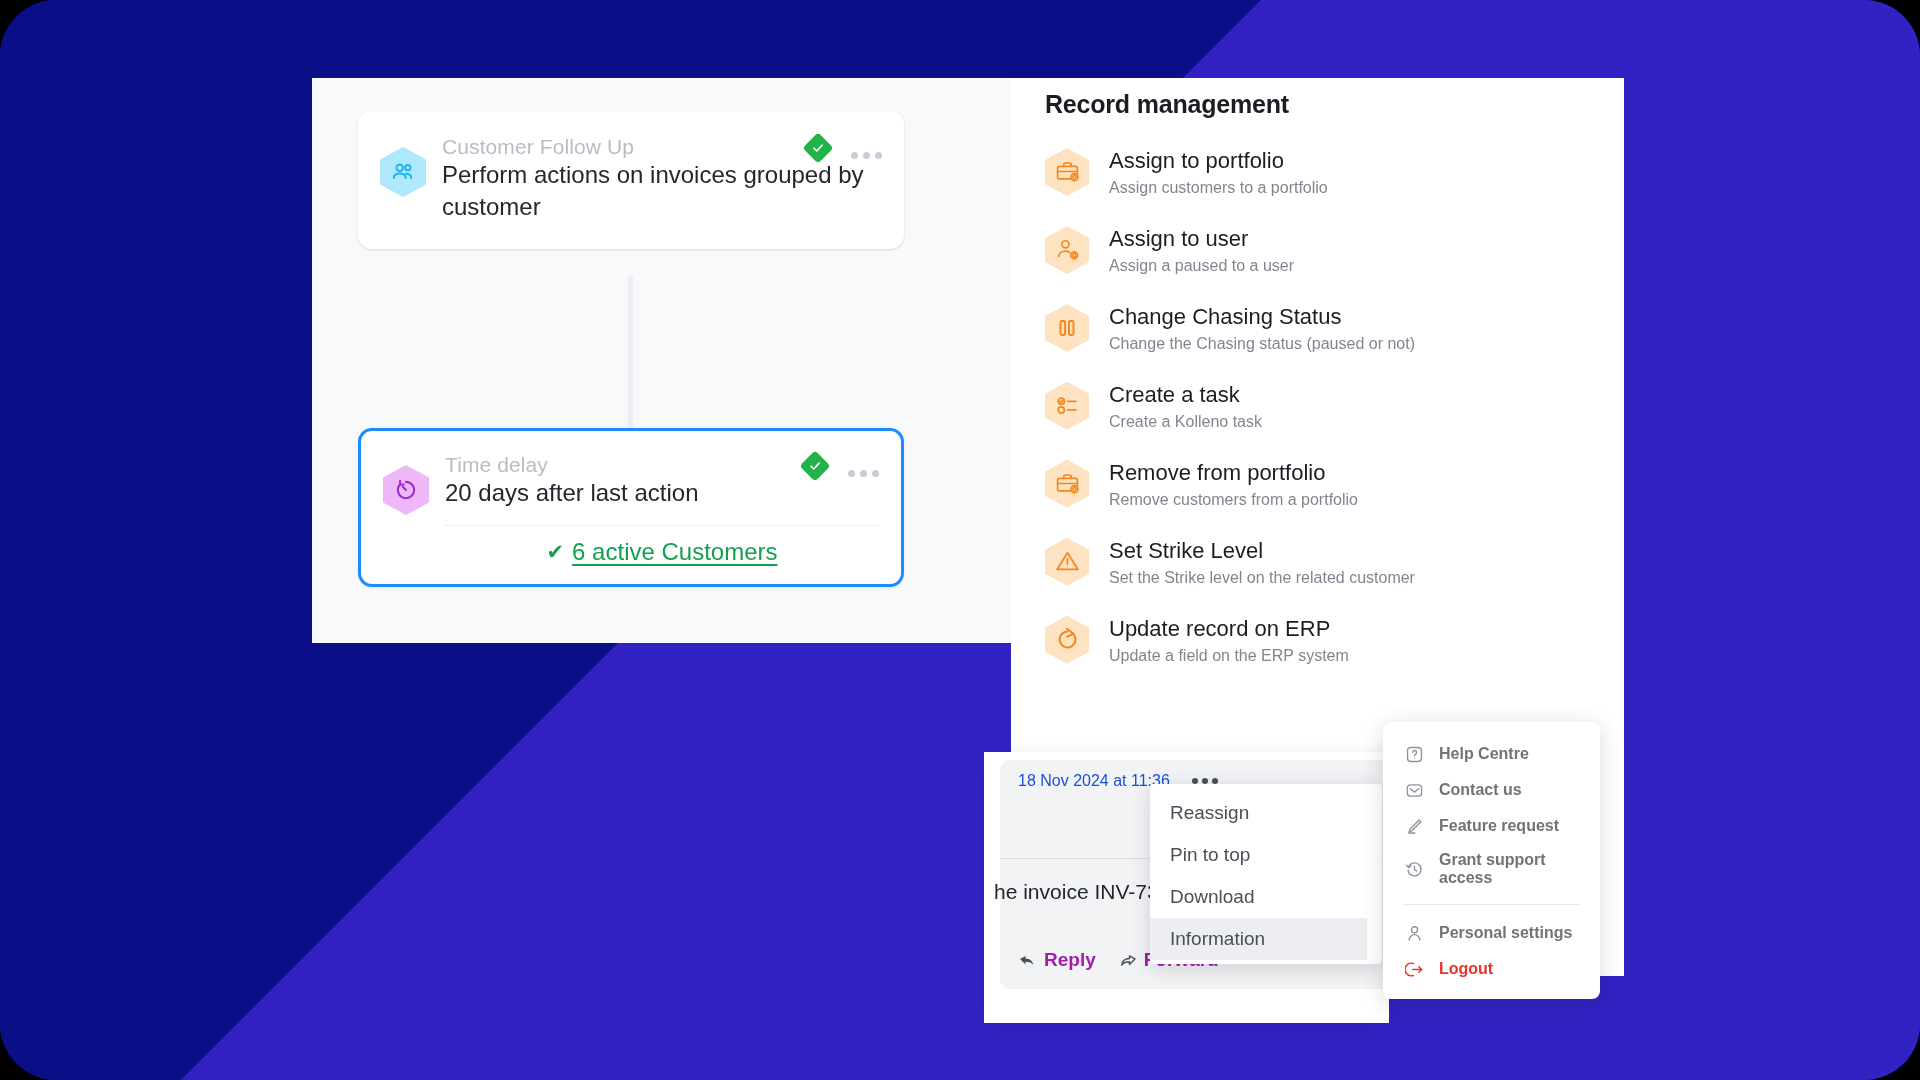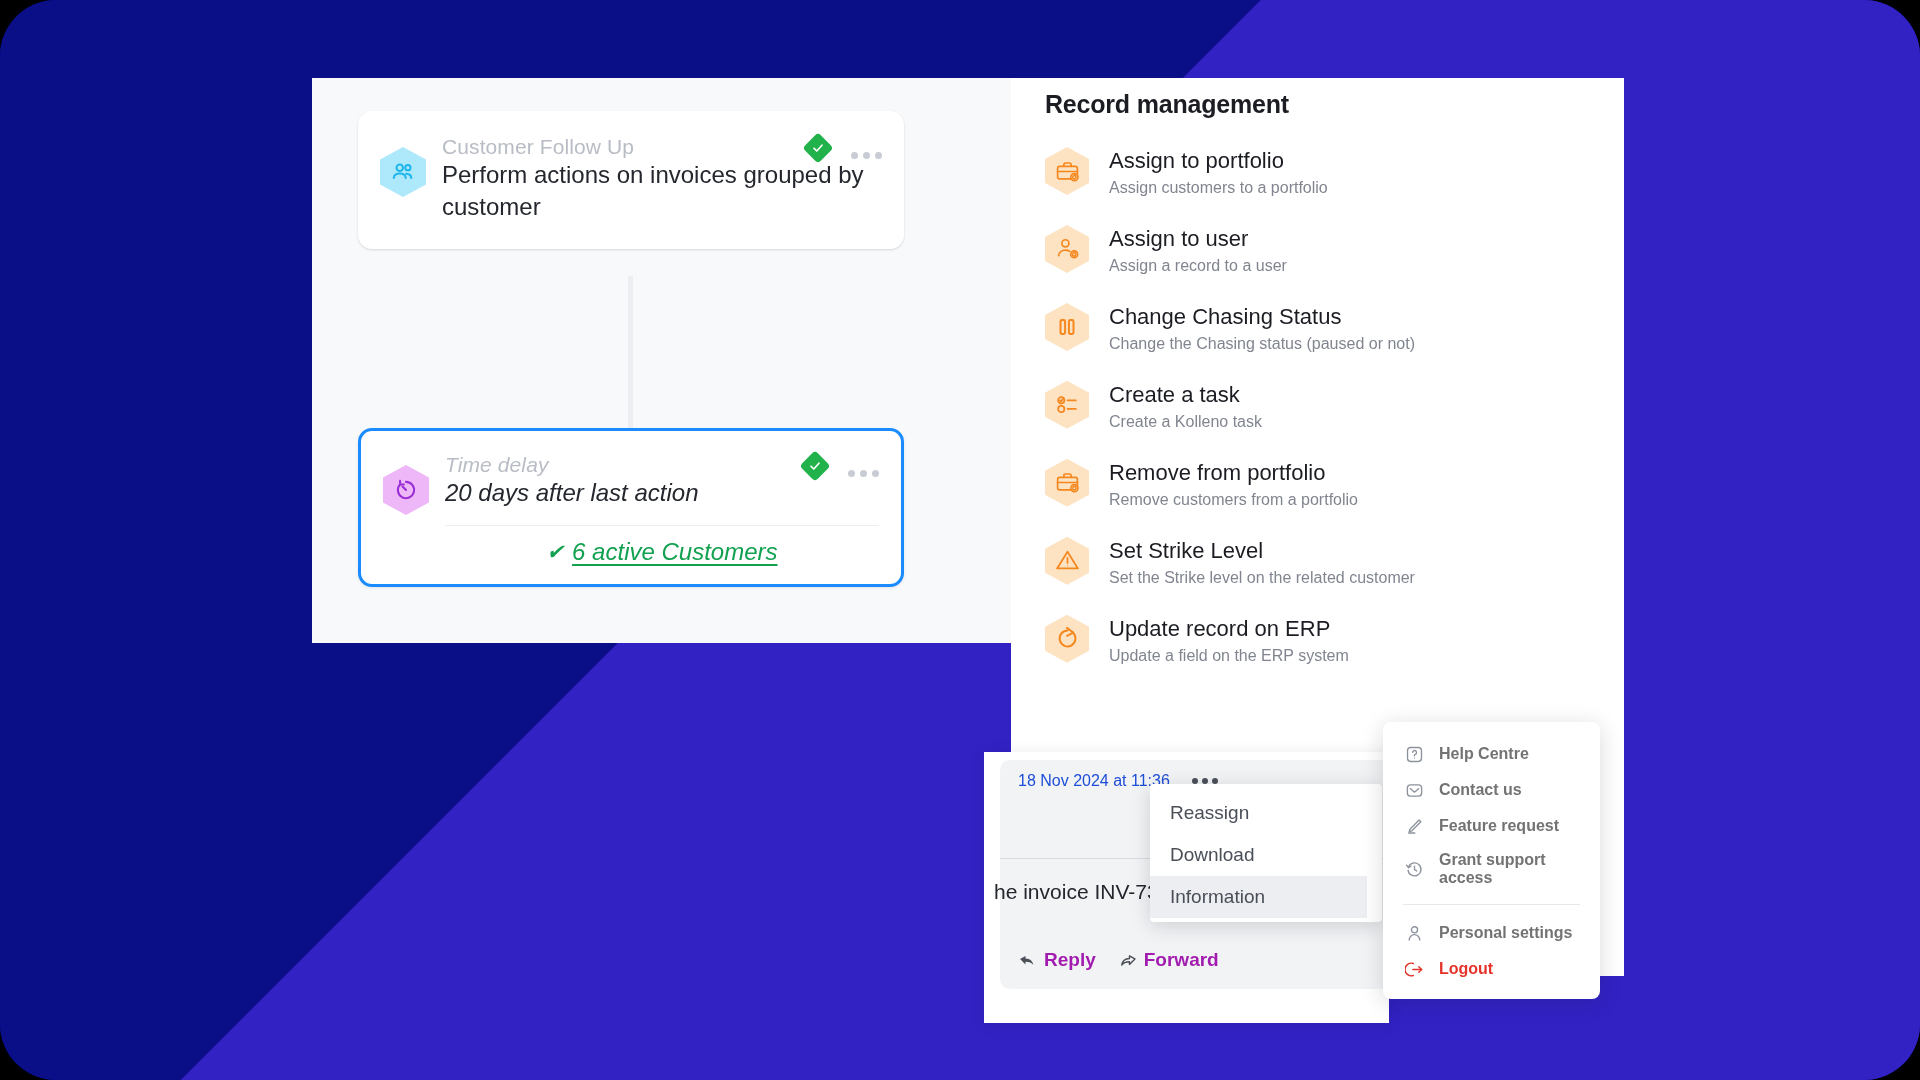--- a/index.html
+++ b/index.html
@@ -59,21 +59,20 @@
     left: 46px; top: 33px;
     width: 546px;
     padding: 24px 22px 26px 22px;
   }
   .flow-card.card-b {
     left: 46px; top: 350px;
     width: 546px;
     padding: 22px 22px 18px 22px;
     border: 3px solid #1a8cff;
     box-shadow: 0 1px 3px rgba(16,24,40,.09);
-    font-style: italic;
   }
   .hexwrap {
     flex: 0 0 auto;
     width: 46px; height: 50px;
     margin-right: 16px;
     margin-top: 12px;
     position: relative;
   }
   .hex {
     width: 46px; height: 50px;
@@ -151,21 +150,21 @@
   }
   .rm-title {
     font-size: 25px;
     font-weight: 700;
     color: #1b1d23;
     letter-spacing: -.2px;
     margin-bottom: 28px;
   }
   .rm-item {
     display: flex;
-    align-items: flex-start;
+    align-items: center;
     margin-bottom: 28px;
     cursor: pointer;
   }
   .rm-hex {
     flex: 0 0 auto;
     width: 44px; height: 48px;
     background: #fde3c2;
     clip-path: polygon(50% 0%, 100% 25%, 100% 75%, 50% 100%, 0% 75%, 0% 25%);
     display: flex; align-items: center; justify-content: center;
     margin-right: 20px;
@@ -371,21 +370,21 @@
         <div class="rm-hex">
           <svg width="25" height="25" viewBox="0 0 24 24" fill="none" stroke="#f5871f" stroke-width="1.6" stroke-linecap="round" stroke-linejoin="round">
             <circle cx="10" cy="7" r="3.4"></circle>
             <path d="M3.6 19c0-3.3 2.9-5.4 6.4-5.4 1.5 0 2.9.4 4 1.1"></path>
             <circle cx="18.4" cy="17.6" r="3.3" fill="#fde3c2"></circle>
             <path d="M16.9 17.3a1.6 1.6 0 0 1 2.9-.6M19.9 18a1.6 1.6 0 0 1-2.9.6"></path>
           </svg>
         </div>
         <div class="rm-text">
           <div class="rm-name">Assign to user</div>
-          <div class="rm-desc">Assign a record to a user</div>
+          <div class="rm-desc">Assign a paused to a user</div>
         </div>
       </div>
 
       <div class="rm-item">
         <div class="rm-hex">
           <svg width="24" height="24" viewBox="0 0 24 24" fill="none" stroke="#f5871f" stroke-width="2" stroke-linejoin="round">
             <rect x="5.5" y="5" width="4.6" height="14" rx="1.4"></rect>
             <rect x="13.9" y="5" width="4.6" height="14" rx="1.4"></rect>
           </svg>
         </div>
@@ -480,20 +479,21 @@
               <path d="M14.5 6.2v3.2C8.9 9.6 5.5 12.5 4.7 17.7c2-2.8 4.9-4.1 9.8-4.1v3.3L21.4 10z"></path>
             </svg>
           <b>Forward</b>
         </span>
       </div>
     </div>
   </div>
 
   <div class="ctx-menu">
     <div class="ctx-item">Reassign</div>
+    <div class="ctx-item">Pin to top</div>
     <div class="ctx-item">Download</div>
     <div class="ctx-item active">Information</div>
   </div>
 
   <div class="help-menu">
     <div class="help-item">
       <span class="help-ico">
         <svg width="19" height="19" viewBox="0 0 24 24" fill="none" stroke="#8c939c" stroke-width="1.7">
             <rect x="3.2" y="3.2" width="17.6" height="17.6" rx="4"></rect>
             <path d="M9.6 9.3a2.5 2.5 0 1 1 3.1 2.6c-.6.2-.8.7-.8 1.3v.5" stroke-linecap="round"></path>

